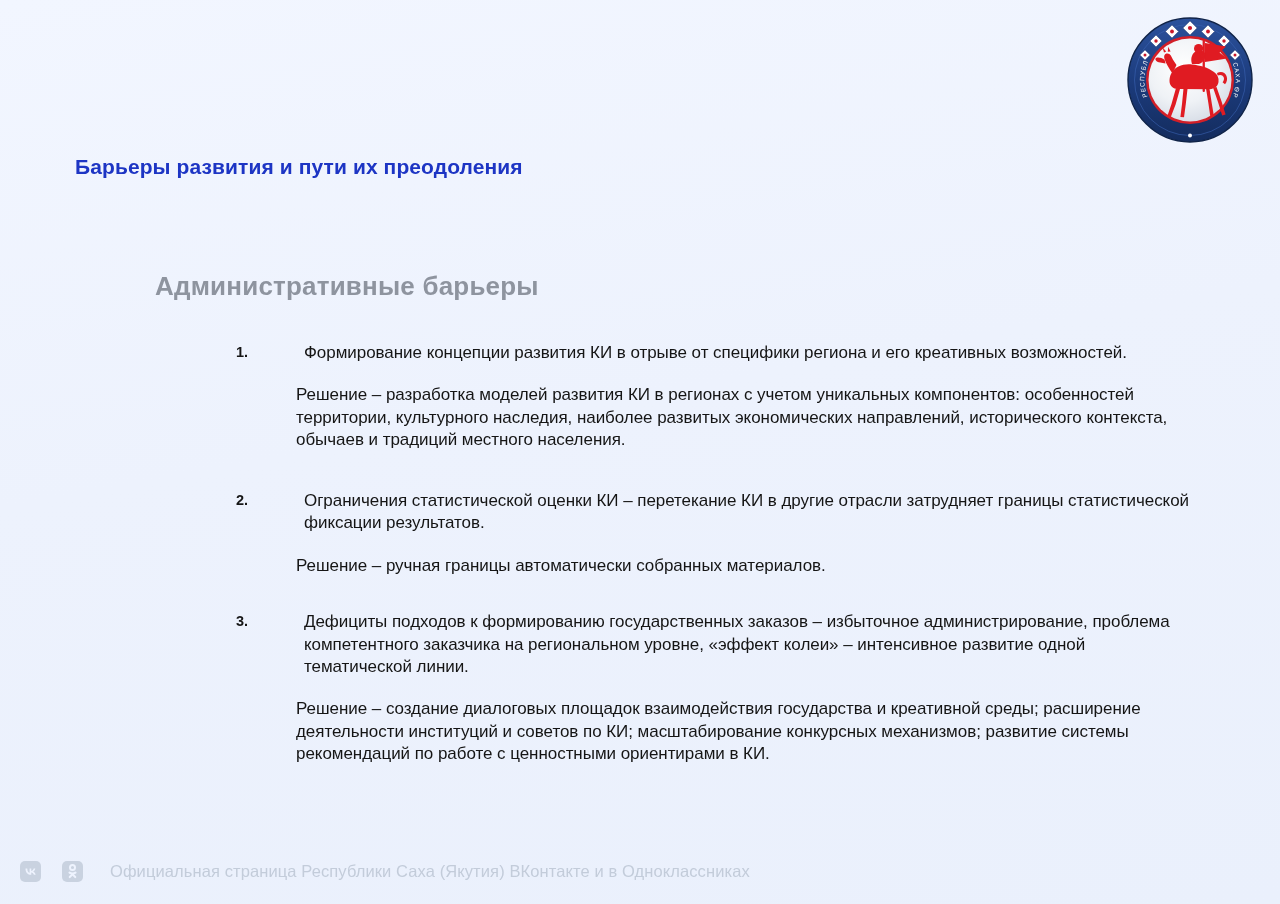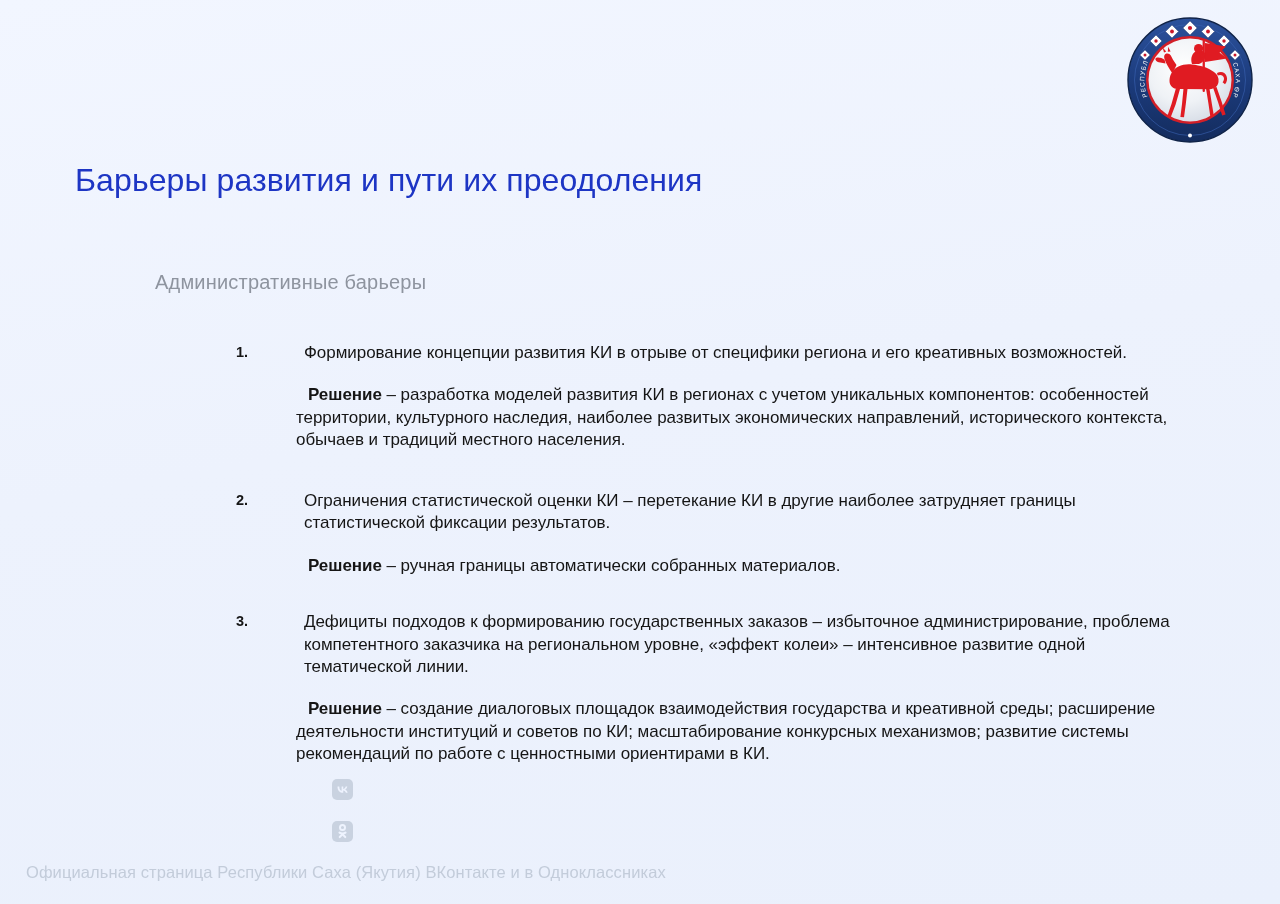--- a/index.html
+++ b/index.html
@@ -31,34 +31,34 @@
     width: 128px;
     height: 128px;
   }
   .emblem svg { display: block; width: 128px; height: 128px; }
 
   
   .slide-title {
     position: absolute;
     left: 75px;
     top: 141px;
-    font-size: 32px;
-    font-weight: normal;
+    font-size: 21px;
+    font-weight: bold;
     color: #1d35c4;
     letter-spacing: 0.1px;
     white-space: nowrap;
   }
 
   
   .section-subtitle {
     position: absolute;
     left: 155px;
     top: 271px;
-    font-size: 20px;
-    font-weight: normal;
+    font-size: 26px;
+    font-weight: bold;
     color: #8e949f;
     letter-spacing: 0.2px;
     white-space: nowrap;
   }
 
   
   .content {
     position: absolute;
     left: 236px;
     top: 334px;
@@ -89,35 +89,33 @@
   }
   .solution {
     font-size: 17px;
     line-height: 1.32;
     color: #151515;
     margin: 20px 0 0 0;
     padding-left: 60px;
     letter-spacing: -0.05px;
   }
   .solution-label {
-    font-weight: bold;
-    margin-left: 12px;
+    font-weight: normal;
   }
   .gap-lg { height: 30px; }
   .gap-md { height: 26px; }
 
   
   .footer {
     position: absolute;
     left: 20px;
     bottom: 22px;
     display: flex;
     align-items: center;
     gap: 21px;
-    flex-direction: column;
   }
   .social-icon {
     width: 21px;
     height: 21px;
     border-radius: 5px;
     background: #c9d2e0;
     display: flex;
     align-items: center;
     justify-content: center;
     flex: 0 0 auto;
@@ -248,21 +246,21 @@
       <p class="item-statement">Формирование концепции развития КИ в отрыве от специфики региона и его креативных возможностей.</p>
     </div>
     <p class="solution">
       <span class="solution-label">Решение</span><span> – разработка моделей развития КИ в регионах с учетом уникальных компонентов: особенностей территории, культурного наследия, наиболее развитых экономических направлений, исторического контекста, обычаев и традиций местного населения.</span>
     </p>
 
     <div class="gap-lg"></div>
 
     <div class="item">
       <span class="item-number">2.</span>
-      <p class="item-statement">Ограничения статистической оценки КИ – перетекание КИ в другие наиболее затрудняет границы статистической фиксации результатов.</p>
+      <p class="item-statement">Ограничения статистической оценки КИ – перетекание КИ в другие отрасли затрудняет границы статистической фиксации результатов.</p>
     </div>
     <p class="solution">
       <span class="solution-label">Решение</span><span> – ручная границы автоматически собранных материалов.</span>
     </p>
 
     <div class="gap-md"></div>
 
     <div class="item">
       <span class="item-number">3.</span>
       <p class="item-statement">Дефициты подходов к формированию государственных заказов – избыточное администрирование, проблема компетентного заказчика на региональном уровне, «эффект колеи» – интенсивное развитие одной тематической линии.</p>

